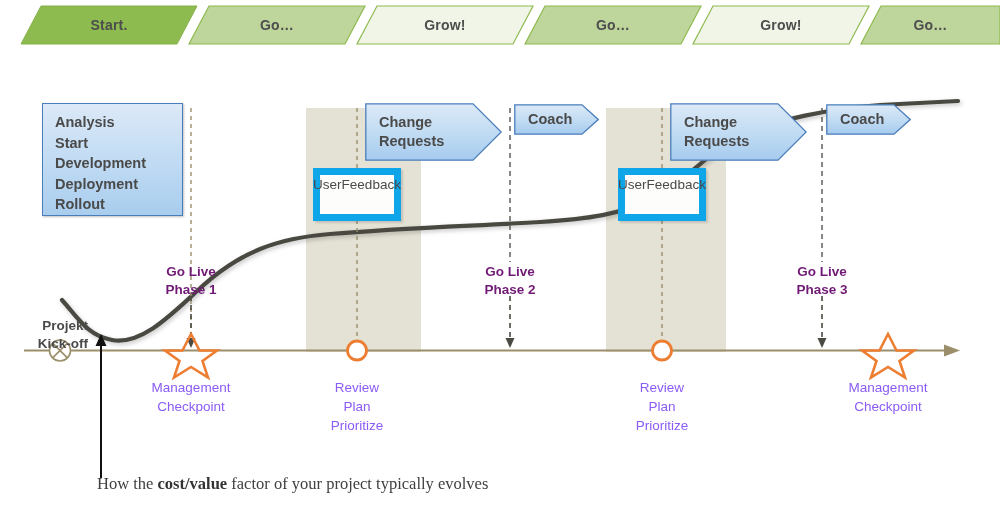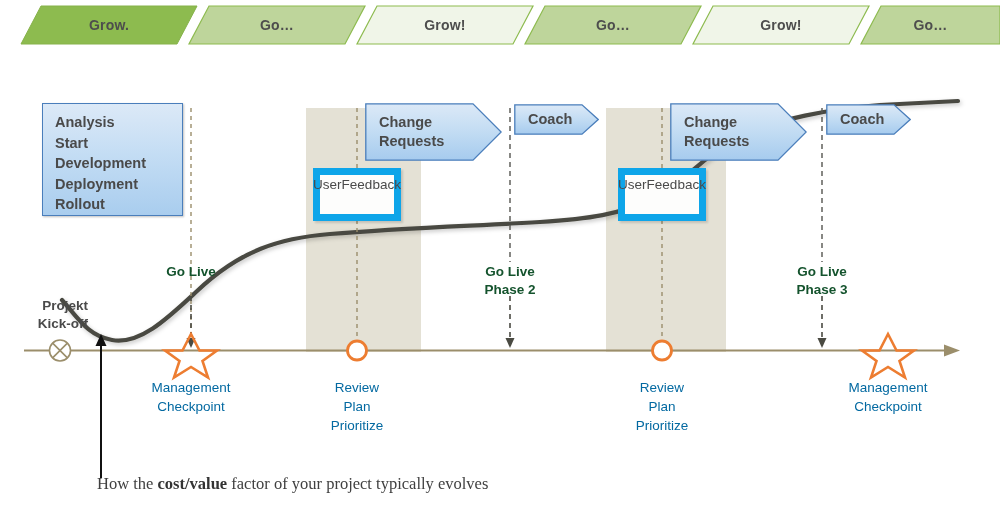--- a/index.html
+++ b/index.html
@@ -55,29 +55,29 @@
     font-size:13.5px;color:#4a4a4a;line-height:19px;
     font-family:"Liberation Sans", sans-serif;
   }
 
   
   .band{position:absolute;background:#e4e1d5;}
 
   
   .glabel{
     position:absolute;text-align:center;
-    font-size:13.5px;font-weight:bold;color:#14532d;line-height:18px;
+    font-size:13.5px;font-weight:bold;color:#701a75;line-height:18px;
   }
   .orangelabel{
     position:absolute;text-align:center;
-    font-size:13.5px;color:#0369a1;line-height:19px;
+    font-size:13.5px;color:#8b5cf6;line-height:19px;
   }
   .kicklabel{
     position:absolute;text-align:right;
-    font-size:13.5px;font-weight:bold;color:#4a4a4a;line-height:18px;
+    font-size:13.5px;font-weight:bold;color:#4a4a4a;line-height:18px;margin-top:20px;
   }
   .caption{
     position:absolute;
     font-size:16.5px;color:#404040;
     white-space:nowrap;
     font-family:Liberation Serif, serif;
   }
   .caption b{font-weight:bold;color:#333;}
   svg{display:block;}
   .svglayer{position:absolute;left:0;top:0;width:1000px;height:513px;pointer-events:none;}
@@ -97,21 +97,21 @@
       <polygon points="377,6 533,6 513,44 357,44" fill="#F0F5E8" stroke="#8DBB4F" stroke-width="1.2"></polygon>
 
       <polygon points="545,6 701,6 681,44 525,44" fill="#BED59B" stroke="#8DBB4F" stroke-width="1.2"></polygon>
 
       <polygon points="713,6 869,6 849,44 693,44" fill="#F0F5E8" stroke="#8DBB4F" stroke-width="1.2"></polygon>
 
       <polygon points="881,6 1000,6 1000,44 861,44" fill="#BED59B" stroke="#8DBB4F" stroke-width="1.2"></polygon>
     </svg>
 
     <div class="chev" style="left:21px;width:176px;">
-      <span>Grow.</span>
+      <span>Start.</span>
     </div>
     <div class="chev" style="left:189px;width:176px;">
       <span>Go…</span>
     </div>
     <div class="chev" style="left:357px;width:176px;">
       <span>Grow!</span>
     </div>
     <div class="chev" style="left:525px;width:176px;">
       <span>Go…</span>
     </div>
@@ -259,20 +259,21 @@
     <div>Feedback</div>
   </div>
 
   <div class="kicklabel" style="left:0px;top:297px;width:88px;">
     <div>Projekt</div>
     <div>Kick-off</div>
   </div>
 
   <div class="glabel" style="left:131px;top:263px;width:120px;">
     <div>Go Live</div>
+    <div>Phase 1</div>
   </div>
   <div class="glabel" style="left:450px;top:263px;width:120px;">
     <div>Go Live</div>
     <div>Phase 2</div>
   </div>
   <div class="glabel" style="left:762px;top:263px;width:120px;">
     <div>Go Live</div>
     <div>Phase 3</div>
   </div>
 

